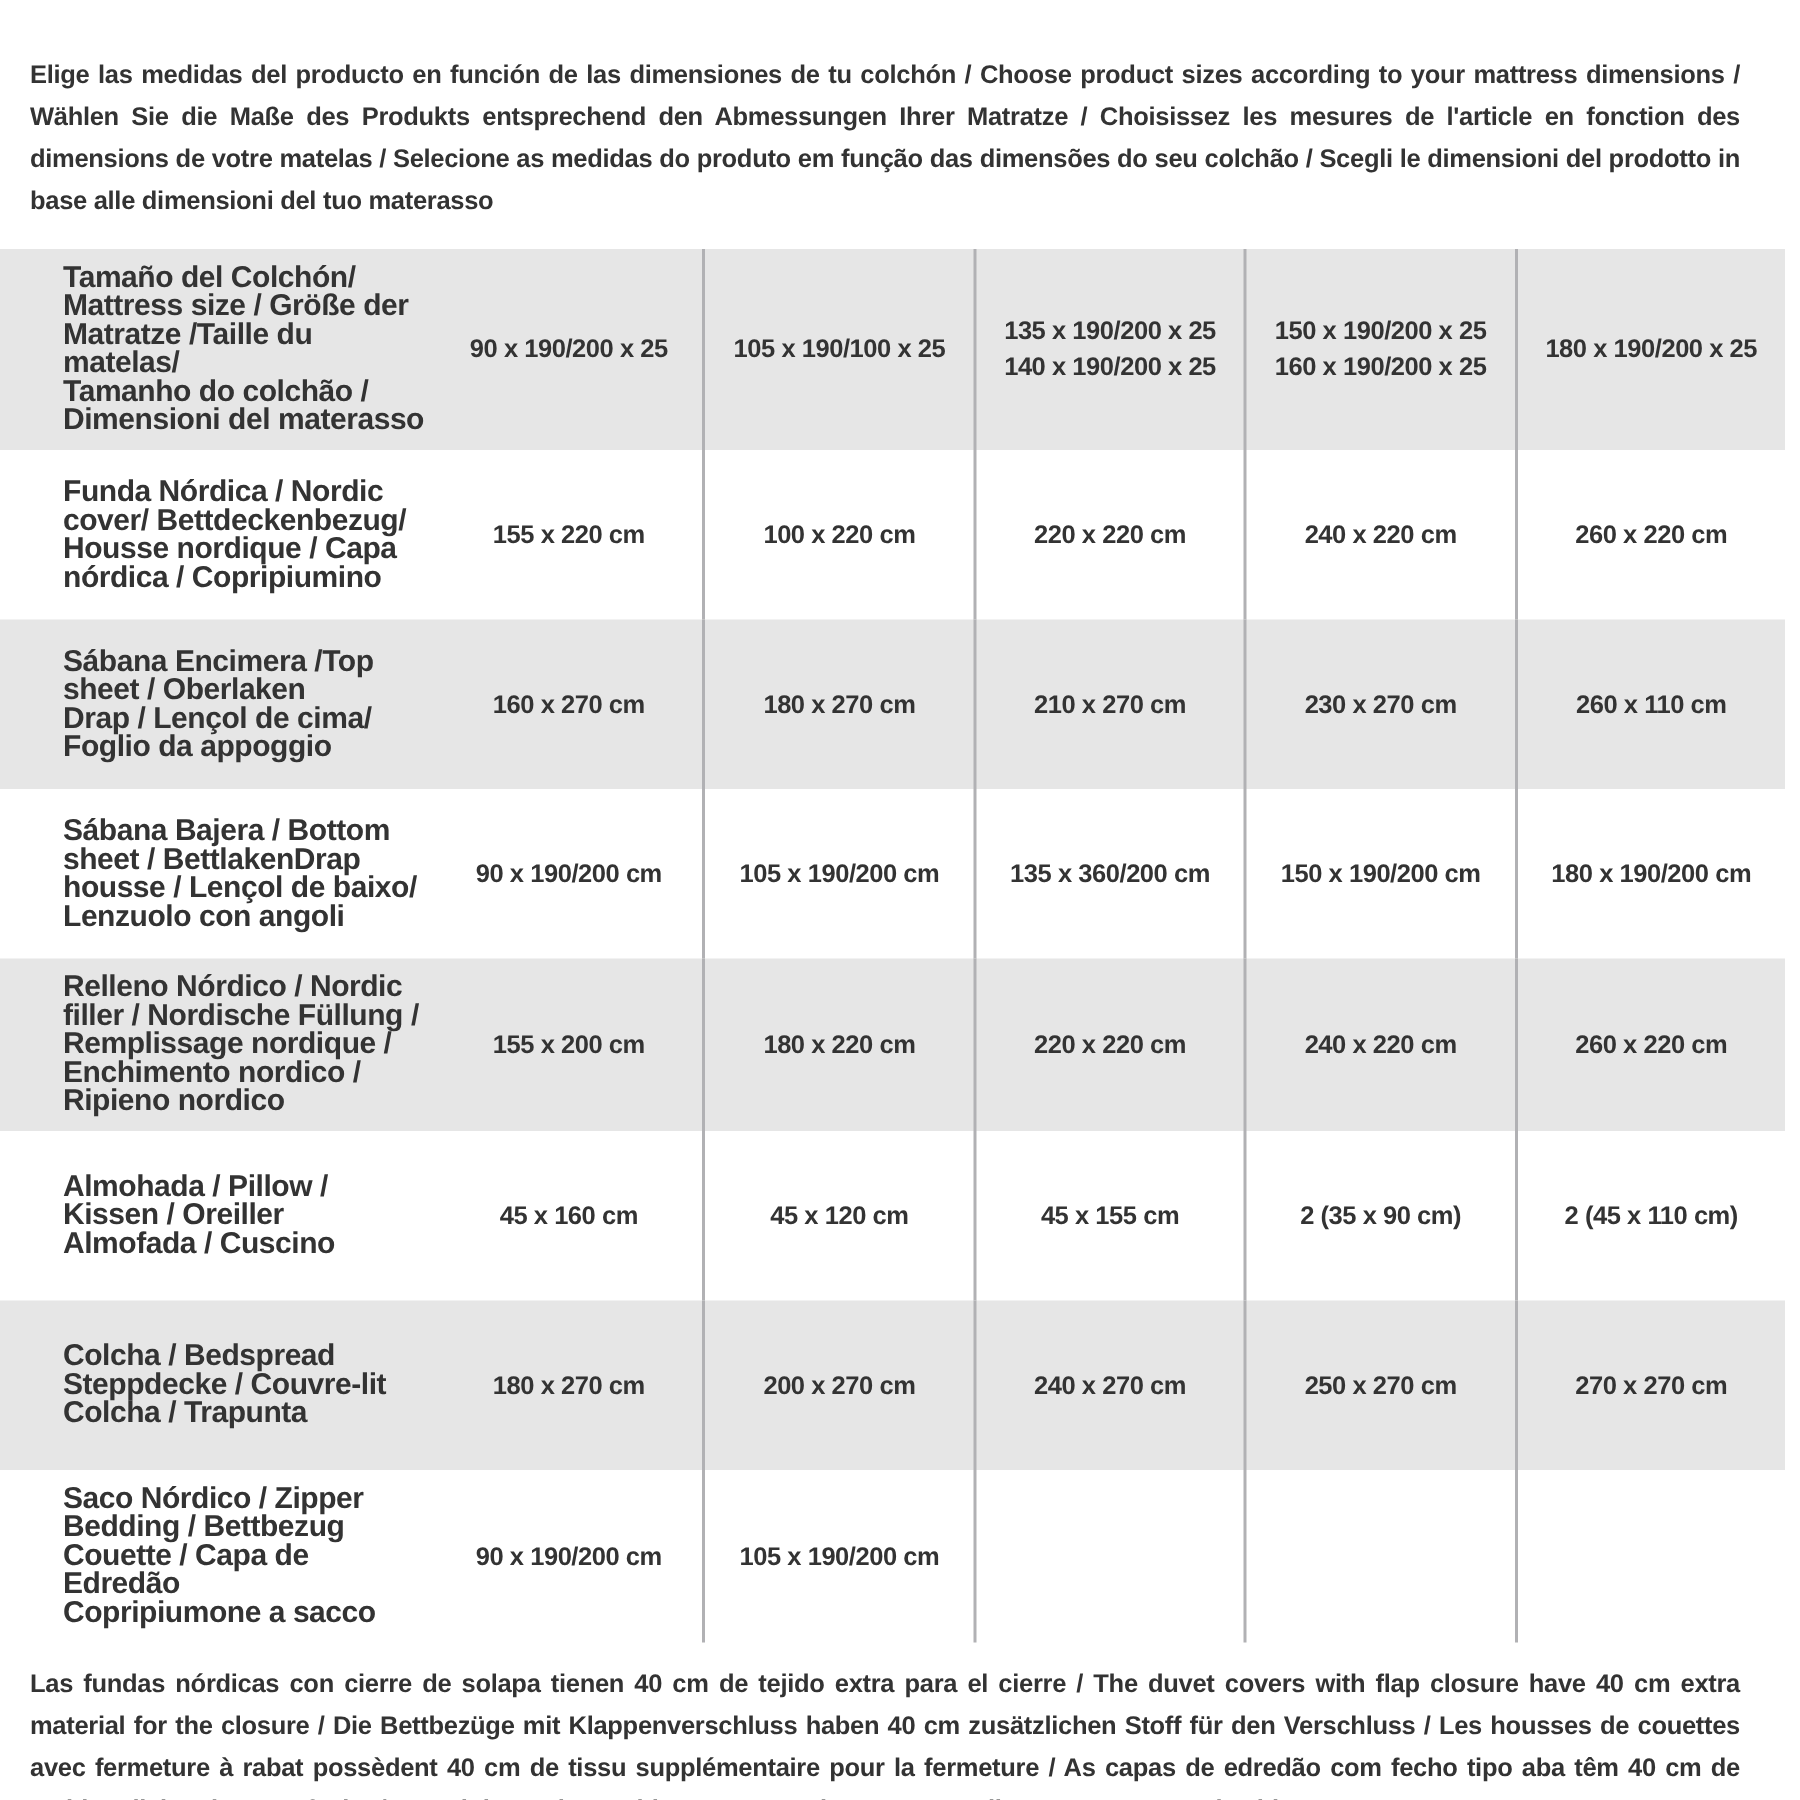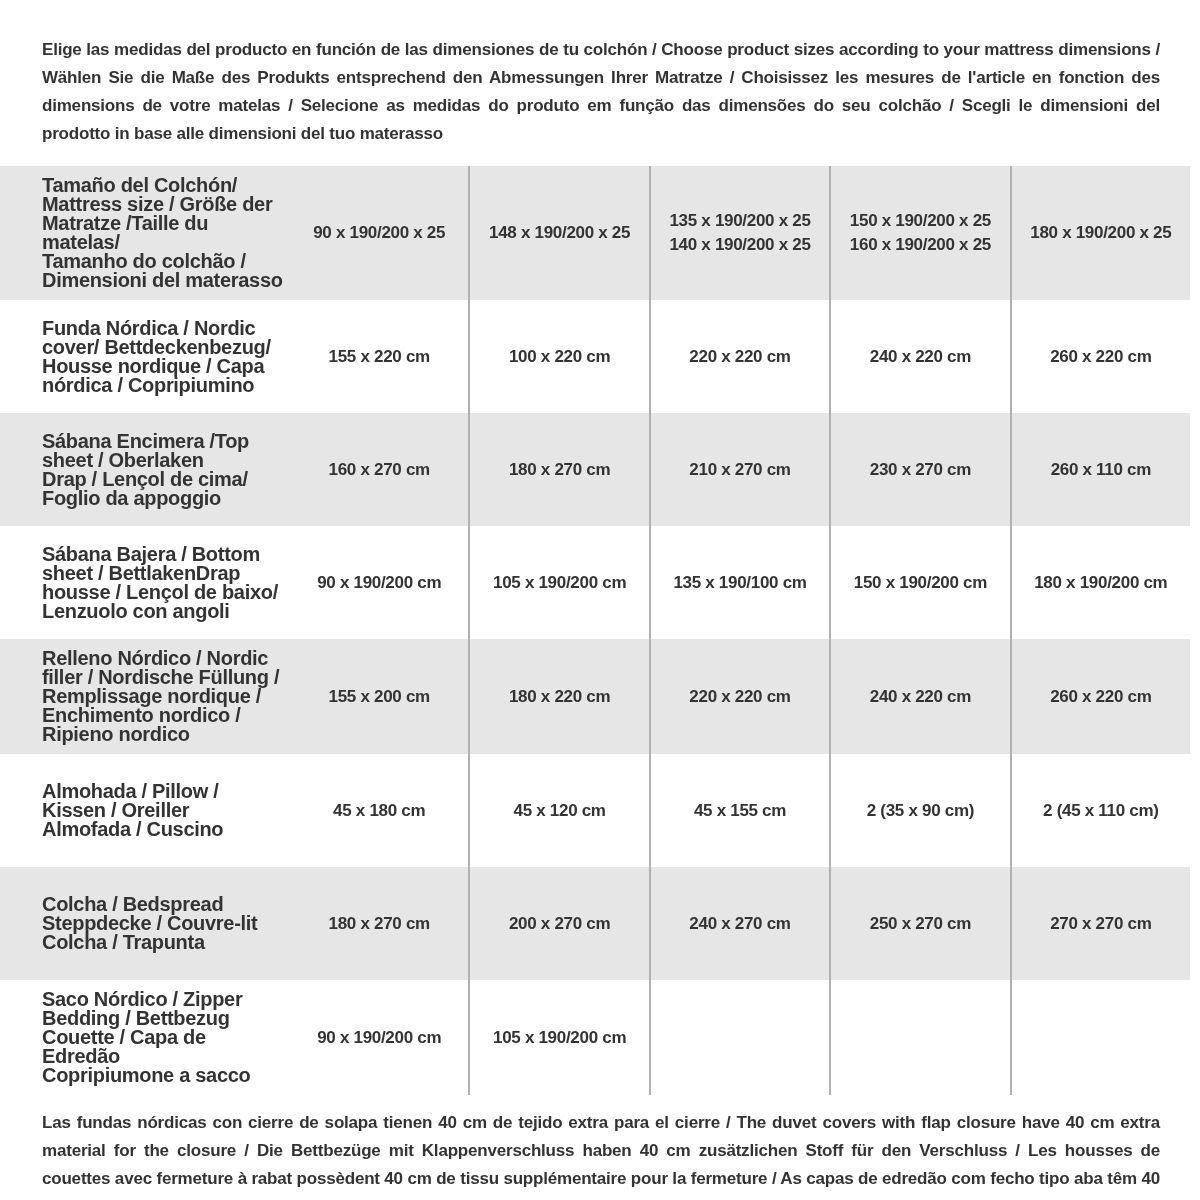--- a/index.html
+++ b/index.html
@@ -7,34 +7,34 @@
     width: 1200px; height: 1200px;
     background: #ffffff;
     font-family: "Liberation Sans", sans-serif;
     font-weight: bold;
     color: #333333;
     overflow: hidden;
   }
   .page { width: 1200px; height: 1200px; }
 
   .intro, .footnote {
-    margin: 0 40px 0 42px;
+    margin: 0 40px 0 20px;
     font-size: 17px;
     line-height: 28px;
     letter-spacing: -0.2px;
     text-align: justify;
   }
   .intro { padding-top: 36px; padding-bottom: 18px; }
   .footnote { padding-top: 14px; }
 
   .size-table { width: 1190px; }
   .trow { display: flex; align-items: stretch; min-height: 113px; }
   .trow.shade { background: #e6e6e6; }
   .trow.header-row { min-height: 117px; }
-  .trow.last-row { min-height: 106px; }
+  .trow.last-row { min-height: 106px; justify-content: flex-end; }
 
   .cell { display: flex; align-items: center; box-sizing: border-box; }
   .cell.label {
     width: 290px;
     padding: 10px 6px 10px 42px;
     justify-content: flex-start;
     text-align: left;
     white-space: pre-line;
     font-size: 20px;
     line-height: 19px;
@@ -60,21 +60,21 @@
 
   <div class="size-table">
 
     <div class="trow shade header-row">
       <div class="cell label">Tamaño del Colchón/
 Mattress size / Größe der
 Matratze /Taille du matelas/
 Tamanho do colchão /
 Dimensioni del materasso</div>
       <div class="cell value">90 x 190/200 x 25</div>
-      <div class="cell value">148 x 190/200 x 25</div>
+      <div class="cell value">105 x 190/100 x 25</div>
       <div class="cell value">135 x 190/200 x 25
 140 x 190/200 x 25</div>
       <div class="cell value">150 x 190/200 x 25
 160 x 190/200 x 25</div>
       <div class="cell value">180 x 190/200 x 25</div>
     </div>
 
     <div class="trow">
       <div class="cell label">Funda Nórdica /  Nordic
 cover/ Bettdeckenbezug/
@@ -99,21 +99,21 @@
       <div class="cell value">260 x 110 cm</div>
     </div>
 
     <div class="trow">
       <div class="cell label">Sábana Bajera / Bottom
 sheet / BettlakenDrap
 housse / Lençol de baixo/
 Lenzuolo con angoli</div>
       <div class="cell value">90 x 190/200 cm</div>
       <div class="cell value">105 x 190/200 cm</div>
-      <div class="cell value">135 x 190/100 cm</div>
+      <div class="cell value">135 x 360/200 cm</div>
       <div class="cell value">150 x 190/200 cm</div>
       <div class="cell value">180 x 190/200 cm</div>
     </div>
 
     <div class="trow shade">
       <div class="cell label">Relleno Nórdico / Nordic
 filler / Nordische Füllung /
 Remplissage nordique /
 Enchimento nordico /
 Ripieno nordico</div>
@@ -121,21 +121,21 @@
       <div class="cell value">180 x 220 cm</div>
       <div class="cell value">220 x 220 cm</div>
       <div class="cell value">240 x 220 cm</div>
       <div class="cell value">260 x 220 cm</div>
     </div>
 
     <div class="trow">
       <div class="cell label">Almohada  / Pillow /
 Kissen / Oreiller
 Almofada / Cuscino</div>
-      <div class="cell value">45 x 180 cm</div>
+      <div class="cell value">45 x 160 cm</div>
       <div class="cell value">45 x 120 cm</div>
       <div class="cell value">45 x 155 cm</div>
       <div class="cell value">2 (35 x 90 cm)</div>
       <div class="cell value">2 (45 x 110 cm)</div>
     </div>
 
     <div class="trow shade">
       <div class="cell label">Colcha / Bedspread
 Steppdecke / Couvre-lit
 Colcha / Trapunta</div>

